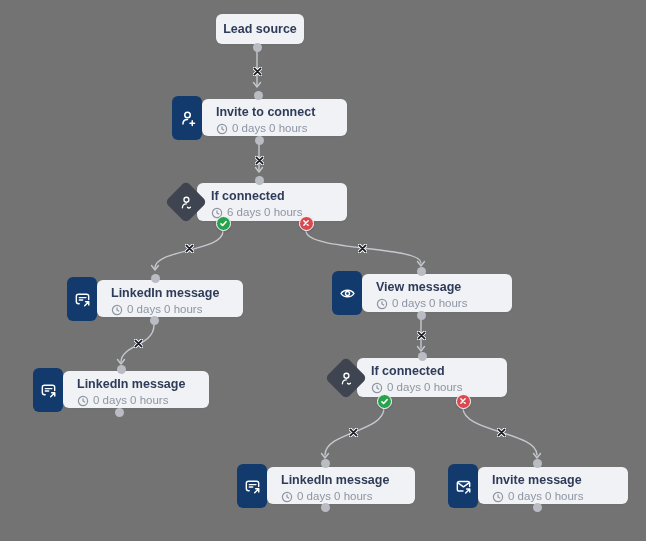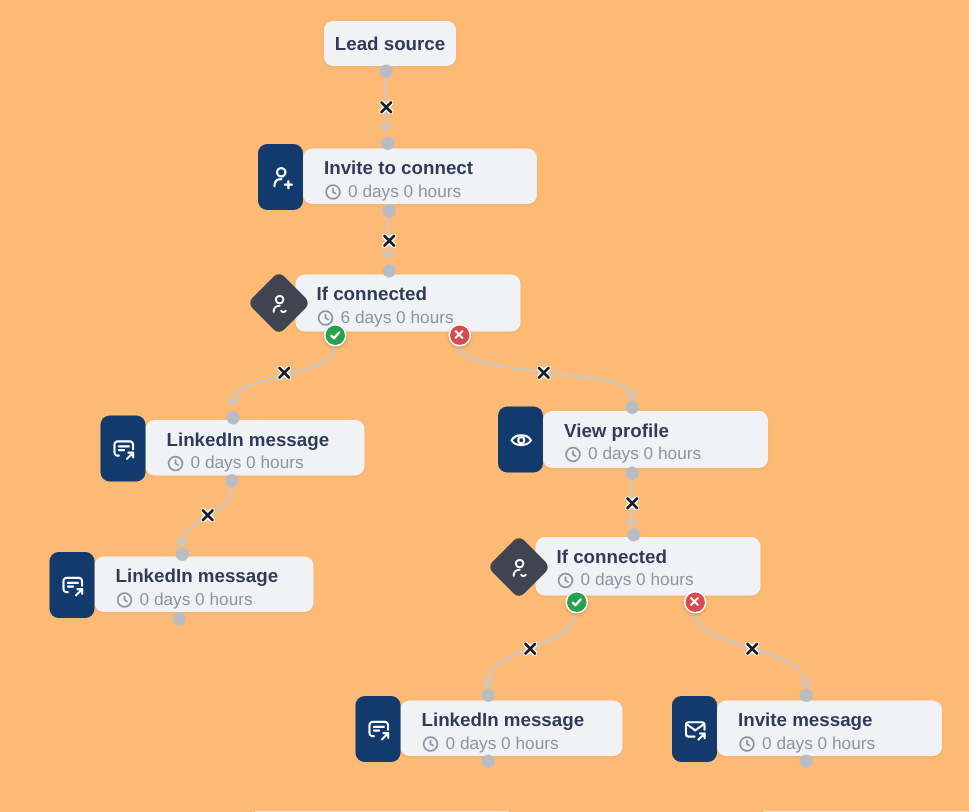--- a/index.html
+++ b/index.html
@@ -3,21 +3,21 @@
 <meta charset="utf-8">
 <style>
   * { margin: 0; padding: 0; box-sizing: border-box; }
   html, body { background: #ffffff; }
   body { font-family: "Liberation Sans", "DejaVu Sans", sans-serif; }
 
   .canvas {
     position: relative;
     width: 646px;
     height: 541px;
-    background: #fdba74;
+    background: #737373;
     overflow: hidden;
   }
 
   .edges-layer {
     position: absolute;
     left: 0; top: 0;
     width: 646px; height: 541px;
     pointer-events: none;
   }
   .edges-layer path { pointer-events: auto; }
@@ -33,21 +33,21 @@
   .card .title {
     font-size: 12.5px;
     font-weight: 700;
     color: #2e3c59;
     line-height: 15px;
     padding: 6px 8px 0 14px;
     white-space: nowrap;
   }
   .card .delay {
     display: flex;
-    align-items: flex-start;
+    align-items: flex-end;
     gap: 4px;
     padding: 2px 8px 0 14px;
     font-size: 11.5px;
     color: #8d95a2;
     line-height: 13px;
     white-space: nowrap;
   }
   .card.source {
     display: flex;
     align-items: center;
@@ -155,21 +155,21 @@
     <span>Lead source</span>
   </div>
 
   <div class="iconbox" style="left:172px; top:96px;">
     <svg width="19" height="19" viewBox="0 0 20 20" fill="none" stroke="#ffffff" stroke-width="1.6" stroke-linecap="round">
       <circle cx="10" cy="6.2" r="2.9"></circle>
       <path d="M5.2 15.8 C5.2 12.4 7.4 11 10 11"></path>
       <path d="M12.6 14.9 h4.8 M15 12.5 v4.8"></path>
     </svg>
   </div>
-  <div class="card" style="left:202px; top:99px; width:156px; height:37px;">
+  <div class="card" style="left:202px; top:99px; width:145px; height:37px;">
     <div class="title">Invite to connect</div>
     <div class="delay">
       <svg width="12" height="12" viewBox="0 0 12 12" fill="none" stroke="#8d95a2" stroke-width="1.2" stroke-linecap="round">
         <circle cx="6" cy="6" r="4.6"></circle>
           <path d="M6 3.8 V6 L7.7 7"></path>
       </svg>
       <span>0 days 0 hours</span>
     </div>
   </div>
 
@@ -237,21 +237,21 @@
     </div>
   </div>
 
   <div class="iconbox" style="left:332px; top:271px;">
     <svg width="19" height="19" viewBox="0 0 20 20" fill="none" stroke="#ffffff" stroke-width="1.5" stroke-linecap="round" stroke-linejoin="round">
       <path d="M3.2 10 C5.8 5.4 14.2 5.4 16.8 10 C14.2 14.6 5.8 14.6 3.2 10 Z"></path>
       <circle cx="10" cy="10" r="2.1"></circle>
     </svg>
   </div>
   <div class="card" style="left:362px; top:274px; width:150px; height:38px;">
-    <div class="title">View profile</div>
+    <div class="title">View message</div>
     <div class="delay">
       <svg width="12" height="12" viewBox="0 0 12 12" fill="none" stroke="#8d95a2" stroke-width="1.2" stroke-linecap="round">
         <circle cx="6" cy="6" r="4.6"></circle>
           <path d="M6 3.8 V6 L7.7 7"></path>
       </svg>
       <span>0 days 0 hours</span>
     </div>
   </div>
 
   <div class="card" style="left:357px; top:358px; width:150px; height:39px;">

